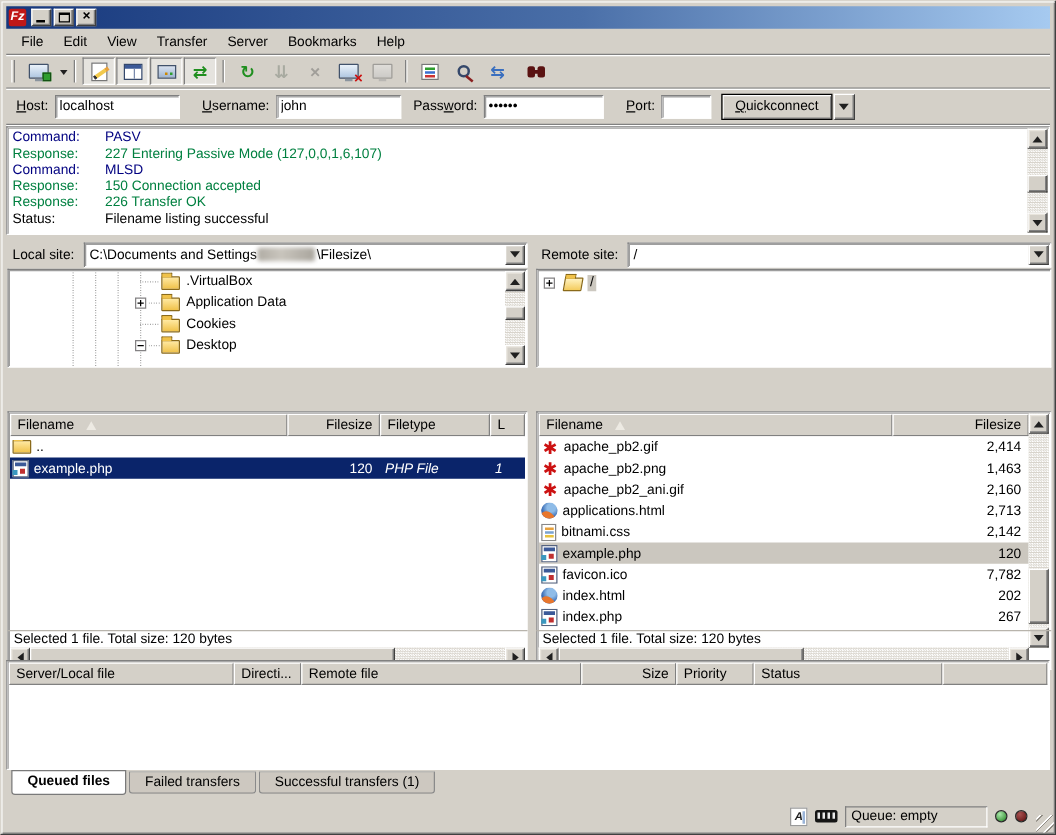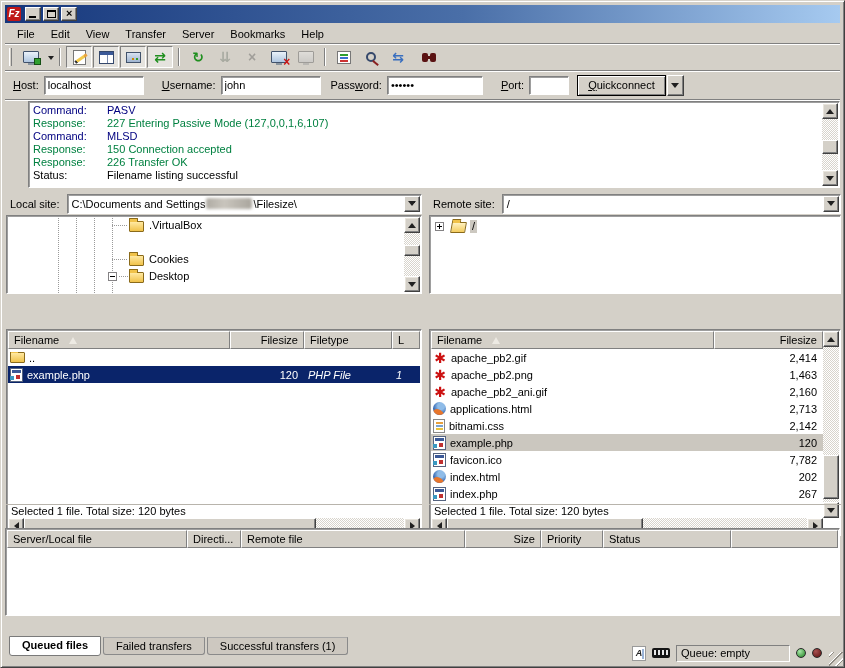--- a/index.html
+++ b/index.html
@@ -55,21 +55,21 @@
 .sp18{margin-right:18px}.sp10{margin-right:10px}
 .qbtn{height:21px;padding:1px 10px;background:#D4D0C8;border:1px solid #000;box-shadow:inset 1px 1px 0 #fff,inset -1px -1px 0 #808080;font-size:11px;cursor:pointer;margin-left:8px;}
 .qdrop{width:17px;height:21px;background:#D4D0C8;border:1px solid;border-color:#fff #404040 #404040 #fff;box-shadow:inset -1px -1px 0 #808080;display:flex;align-items:center;justify-content:center;margin-left:1px;cursor:pointer;}
 .tri-dn{width:0;height:0;border:4px solid transparent;border-top:5px solid #202020;margin-top:4px;}
 .tri-up{width:0;height:0;border:4px solid transparent;border-bottom:5px solid #202020;margin-bottom:4px;}
 .tri-l{width:0;height:0;border:4px solid transparent;border-right:5px solid #202020;margin-right:4px;}
 .tri-r{width:0;height:0;border:4px solid transparent;border-left:5px solid #202020;margin-left:4px;}
 
 .sunk{background:#fff;border:1px solid;border-color:#808080 #FFF #FFF #808080;box-shadow:inset 1px 1px 0 rgba(40,40,40,.45);}
 
-.logbox{position:absolute;left:4px;top:100px;right:4px;height:87px;padding:2px 20px 10px 4px;overflow:hidden;margin-left:23px;}
+.logbox{position:absolute;left:4px;top:100px;right:4px;height:87px;padding:2px 20px 10px 4px;overflow:hidden;}
 .logline{display:flex;line-height:13px;}
 .loglabel{width:74px;flex:none;}
 .lg-cmd{color:#000080}.lg-resp{color:#008040}.lg-status{color:#000}
 
 .dither{background-color:#ECEAE4;background-image:repeating-conic-gradient(#FFFFFF 0% 25%,#D8D4CC 0% 50%);background-size:2px 2px;}
 .vscroll{position:absolute;width:16px;}
 .hscroll{position:absolute;height:16px;}
 .sbtn{position:absolute;width:16px;height:16px;background:#D4D0C8;border:1px solid;border-color:#fff #404040 #404040 #fff;box-shadow:inset -1px -1px 0 #808080,inset 1px 1px 0 #E8E4DC;display:flex;align-items:center;justify-content:center;cursor:pointer;}
 .sthumb{position:absolute;background:#D4D0C8;border:1px solid;border-color:#fff #404040 #404040 #fff;box-shadow:inset -1px -1px 0 #808080;cursor:pointer;}
 
@@ -110,21 +110,21 @@
 .fi-app::before{content:"";position:absolute;top:1px;left:1px;right:1px;height:3px;background:#3B5998;}
 .fi-app::after{content:"";position:absolute;bottom:2px;right:2px;width:4px;height:4px;background:#C03030;box-shadow:-6px 1px 0 #3B98C0;}
 .fi-ff{width:13px;height:13px;border-radius:50%;background:radial-gradient(circle at 62% 32%,#8FBCE8 0 28%,#2A5CAA 70%);overflow:hidden;}
 .fi-ff::after{content:"";position:absolute;left:-3px;bottom:-4px;width:14px;height:10px;background:#E8762C;border-radius:50% 50% 0 0/100% 100% 0 0;transform:rotate(-18deg);}
 .fi-css{width:12px;height:14px;background:#fff;border:1px solid #888;}
 .fi-css::before{content:"";position:absolute;top:2px;left:2px;width:7px;height:2px;background:#E8A13C;box-shadow:0 3px 0 #7AA3D0,0 6px 0 #E8C23C;}
 
 .panestatus{position:absolute;left:1px;right:1px;top:312px;height:18px;display:flex;align-items:flex-start;padding-left:5px;border-top:1px solid #B8B4AC;}
 .queuebox{position:absolute;left:4px;right:4px;top:527px;height:88px;}
 .tabstrip{position:absolute;left:4px;right:4px;top:616px;height:21px;display:flex;align-items:flex-start;padding-left:4px;gap:2px;}
-.tab{background:#CDC8C0;border:1px solid #8A8A8A;border-top:1px solid #A8A8A8;padding:2px 12px 3px;border-radius:0 0 3px 3px;height:18px;cursor:pointer;white-space:nowrap;margin-top:20px;}
+.tab{background:#CDC8C0;border:1px solid #8A8A8A;border-top:1px solid #A8A8A8;padding:2px 12px 3px;border-radius:0 0 3px 3px;height:18px;cursor:pointer;white-space:nowrap;}
 .tab.active{background:#FFF;font-weight:bold;height:20px;position:relative;top:-1px;border-color:#7A7A7A;z-index:2;}
 
 .statusbar{position:absolute;left:4px;right:4px;top:642px;height:20px;display:flex;align-items:center;justify-content:flex-end;gap:6px;padding-right:18px;}
 .ind-a{width:14px;height:15px;background:#fff;border:1px solid #9A9A9A;font-size:9px;font-weight:bold;display:flex;align-items:center;justify-content:center;color:#222;position:relative;font-style:italic;}
 .ind-a::after{content:"";position:absolute;right:1px;top:2px;width:2px;height:10px;background:#9AB4D8;}
 .ind-badge{width:18px;height:10px;background:#151515;border-radius:2px;position:relative;}
 .ind-badge::after{content:"";position:absolute;left:2px;top:2px;width:2px;height:5px;background:#E8E8E8;box-shadow:4px 0 0 #E8E8E8,8px 0 0 #E8E8E8,12px 0 0 #E8E8E8;}
 .qpanel{width:114px;height:17px;background:#D4D0C8;border:1px solid;border-color:#808080 #FFF #FFF #808080;display:flex;align-items:center;padding:0 4px;}
 .led{width:10px;height:10px;border-radius:50%;border:1px solid #2A2A2A;}
 .led-g{background:radial-gradient(circle at 35% 30%,#A8E8A8,#1F7F1F);}
@@ -284,20 +284,26 @@
     <div class="treebox sunk">
       <span class="guide" style="left:51px"></span>
       <span class="guide" style="left:69px"></span>
       <span class="guide" style="left:87px"></span>
       <span class="guide" style="left:105px"></span>
       <div class="trow" style="top:1px">
         <i class="hconn" style="left:105px;width:16px"></i>
         <span class="folder" style="position:absolute;left:122px;top:4px"></span>
         <span class="tlabel" style="left:140px">.VirtualBox</span>
       </div>
+      <div class="trow" style="top:18px">
+        <span class="expander plus" style="left:101px"></span>
+        <i class="hconn" style="left:112px;width:9px"></i>
+        <span class="folder" style="position:absolute;left:122px;top:4px"></span>
+        <span class="tlabel" style="left:140px">Application Data</span>
+      </div>
       <div class="trow" style="top:35px">
         <i class="hconn" style="left:105px;width:16px"></i>
         <span class="folder" style="position:absolute;left:122px;top:4px"></span>
         <span class="tlabel" style="left:140px">Cookies</span>
       </div>
       <div class="trow" style="top:52px">
         <span class="expander" style="left:101px"></span>
         <i class="hconn" style="left:112px;width:9px"></i>
         <span class="folder" style="position:absolute;left:122px;top:4px"></span>
         <span class="tlabel" style="left:140px">Desktop</span>
@@ -486,21 +492,21 @@
         </span>
       <span class="hcell" style="width:224px">
           <span>Remote file</span>
         </span>
       <span class="hcell" style="width:76px;justify-content:flex-end">
           <span>Size</span>
         </span>
       <span class="hcell" style="width:62px">
           <span>Priority</span>
         </span>
-      <span class="hcell" style="width:128px">
+      <span class="hcell" style="width:151px">
           <span>Status</span>
         </span>
       <span class="hcell hfill"></span>
     </div>
   </div>
 
   <div class="tabstrip">
     <span class="tab active">Queued files</span>
     <span class="tab">Failed transfers</span>
     <span class="tab">Successful transfers (1)</span>

